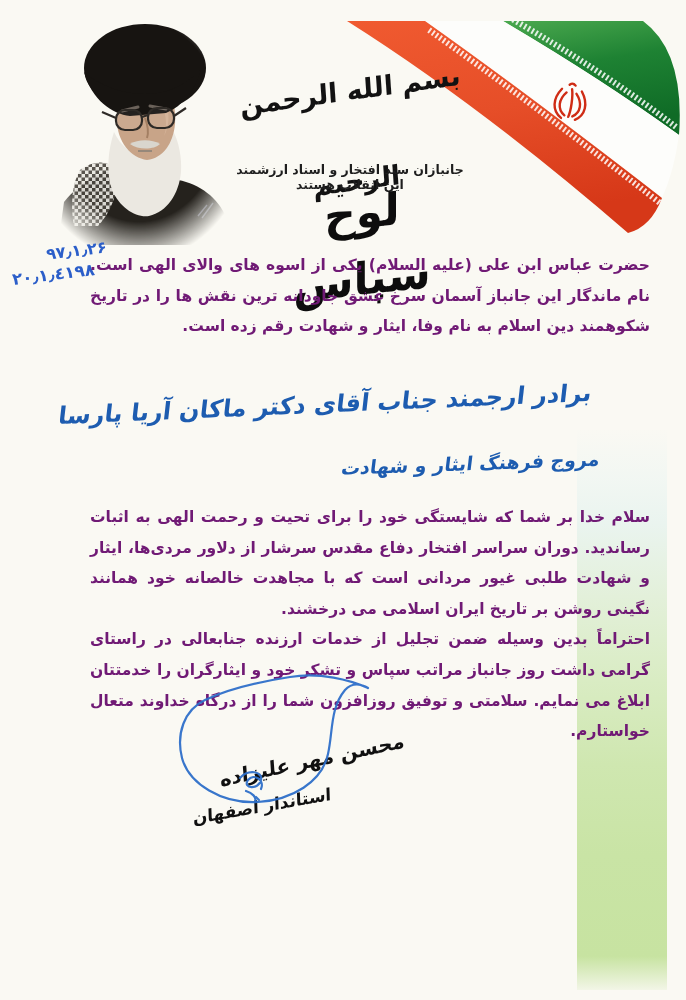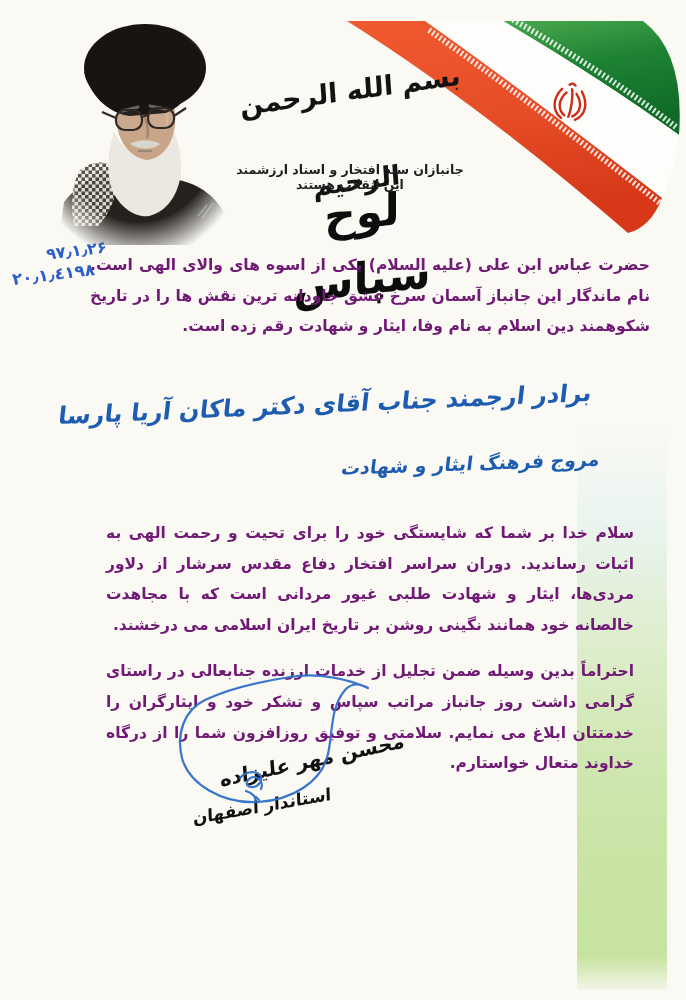--- a/index.html
+++ b/index.html
@@ -66,21 +66,21 @@
 
   
   .textblock{
     right:36px;width:560px;
     direction:rtl;text-align:justify;
     font-size:15.5px;font-weight:bold;color:#701a75;
     line-height:30.6px;
   }
   .intro{top:250px;}
   .bodytext{top:502px;}
-  .bodytext p{margin:16px;padding:0;}
+  .bodytext p{margin:0;padding:0;}
 
   
   .recipient{
     left:168px;top:388px;width:424px;
     direction:rtl;text-align:center;
     font-size:24px;font-weight:bold;color:#1d5cb0;
     transform:rotate(-2.5deg) skewX(-9deg);
     white-space:nowrap;
   }
   .recipient-sub{

